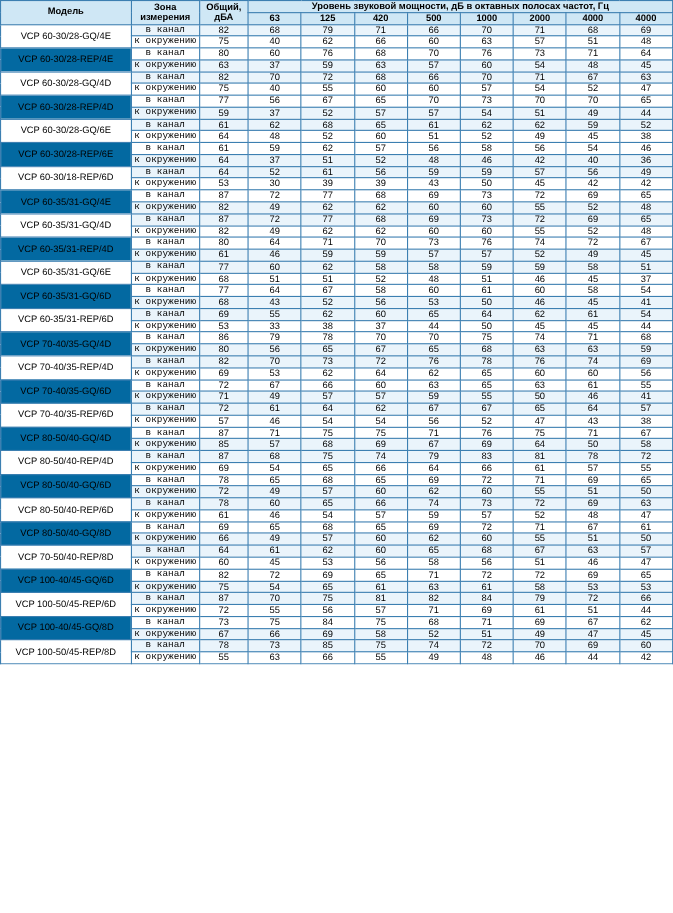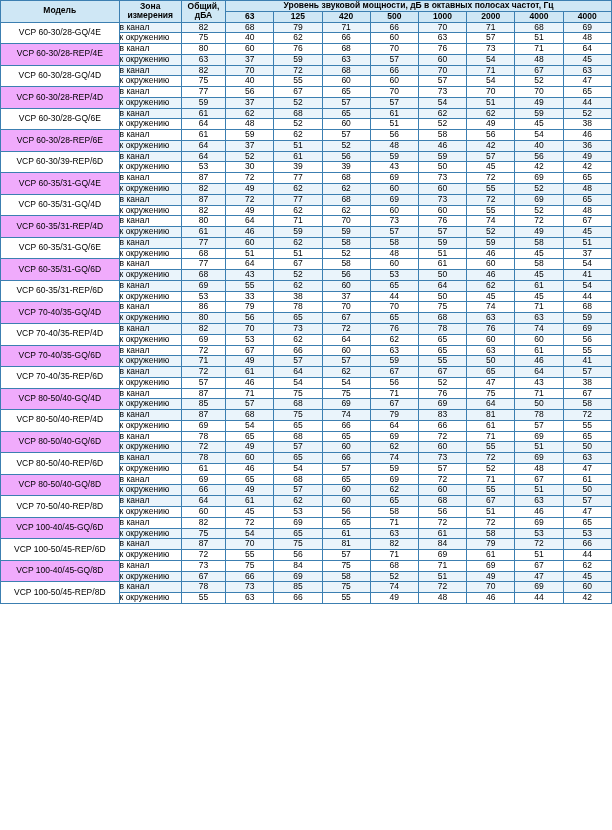--- a/index.html
+++ b/index.html
@@ -40,39 +40,40 @@
     padding: 3px 0;
   }
   td.model {
     text-align: center;
     vertical-align: middle;
     font-size: 8.5px;
     background: #eaf4fb;
     padding: 0 1px;
   }
   td.zone {
-    text-align: left;
+    text-align: center;
     padding-right: 3px;
     font-size: 8px;
     white-space: nowrap;
+    font-family: Liberation Mono, monospace;
   }
   td.num {
     text-align: center;
     font-size: 8.5px;
   }
   tr.r-odd td.zone,
   tr.r-odd td.num {
     background: #eaf4fb;
   }
   tr.r-even td.zone,
   tr.r-even td.num {
     background: #ffffff;
   }
   td.model.m-odd { background: #ffffff; }
-  td.model.m-even { background: #f0abfc; }
+  td.model.m-even { background: #0369a1; }
   
   col.c-model { width: 118px; }
   col.c-zone  { width: 62px; }
   col.c-total { width: 44px; }
   col.c-band  { width: 48px; }
 </style>
 </head>
 <body>
 
 <table class="acoustic">
@@ -252,21 +253,21 @@
         <td class="num">37</td>
         <td class="num">51</td>
         <td class="num">52</td>
         <td class="num">48</td>
         <td class="num">46</td>
         <td class="num">42</td>
         <td class="num">40</td>
         <td class="num">36</td>
       </tr>
       <tr class="r-odd">
-        <td class="model m-odd" rowspan="2">VCP 60-30/39-REP/6D</td>
+        <td class="model m-odd" rowspan="2">VCP 60-30/18-REP/6D</td>
         <td class="zone">в канал</td>
         <td class="num">64</td>
         <td class="num">52</td>
         <td class="num">61</td>
         <td class="num">56</td>
         <td class="num">59</td>
         <td class="num">59</td>
         <td class="num">57</td>
         <td class="num">56</td>
         <td class="num">49</td>

